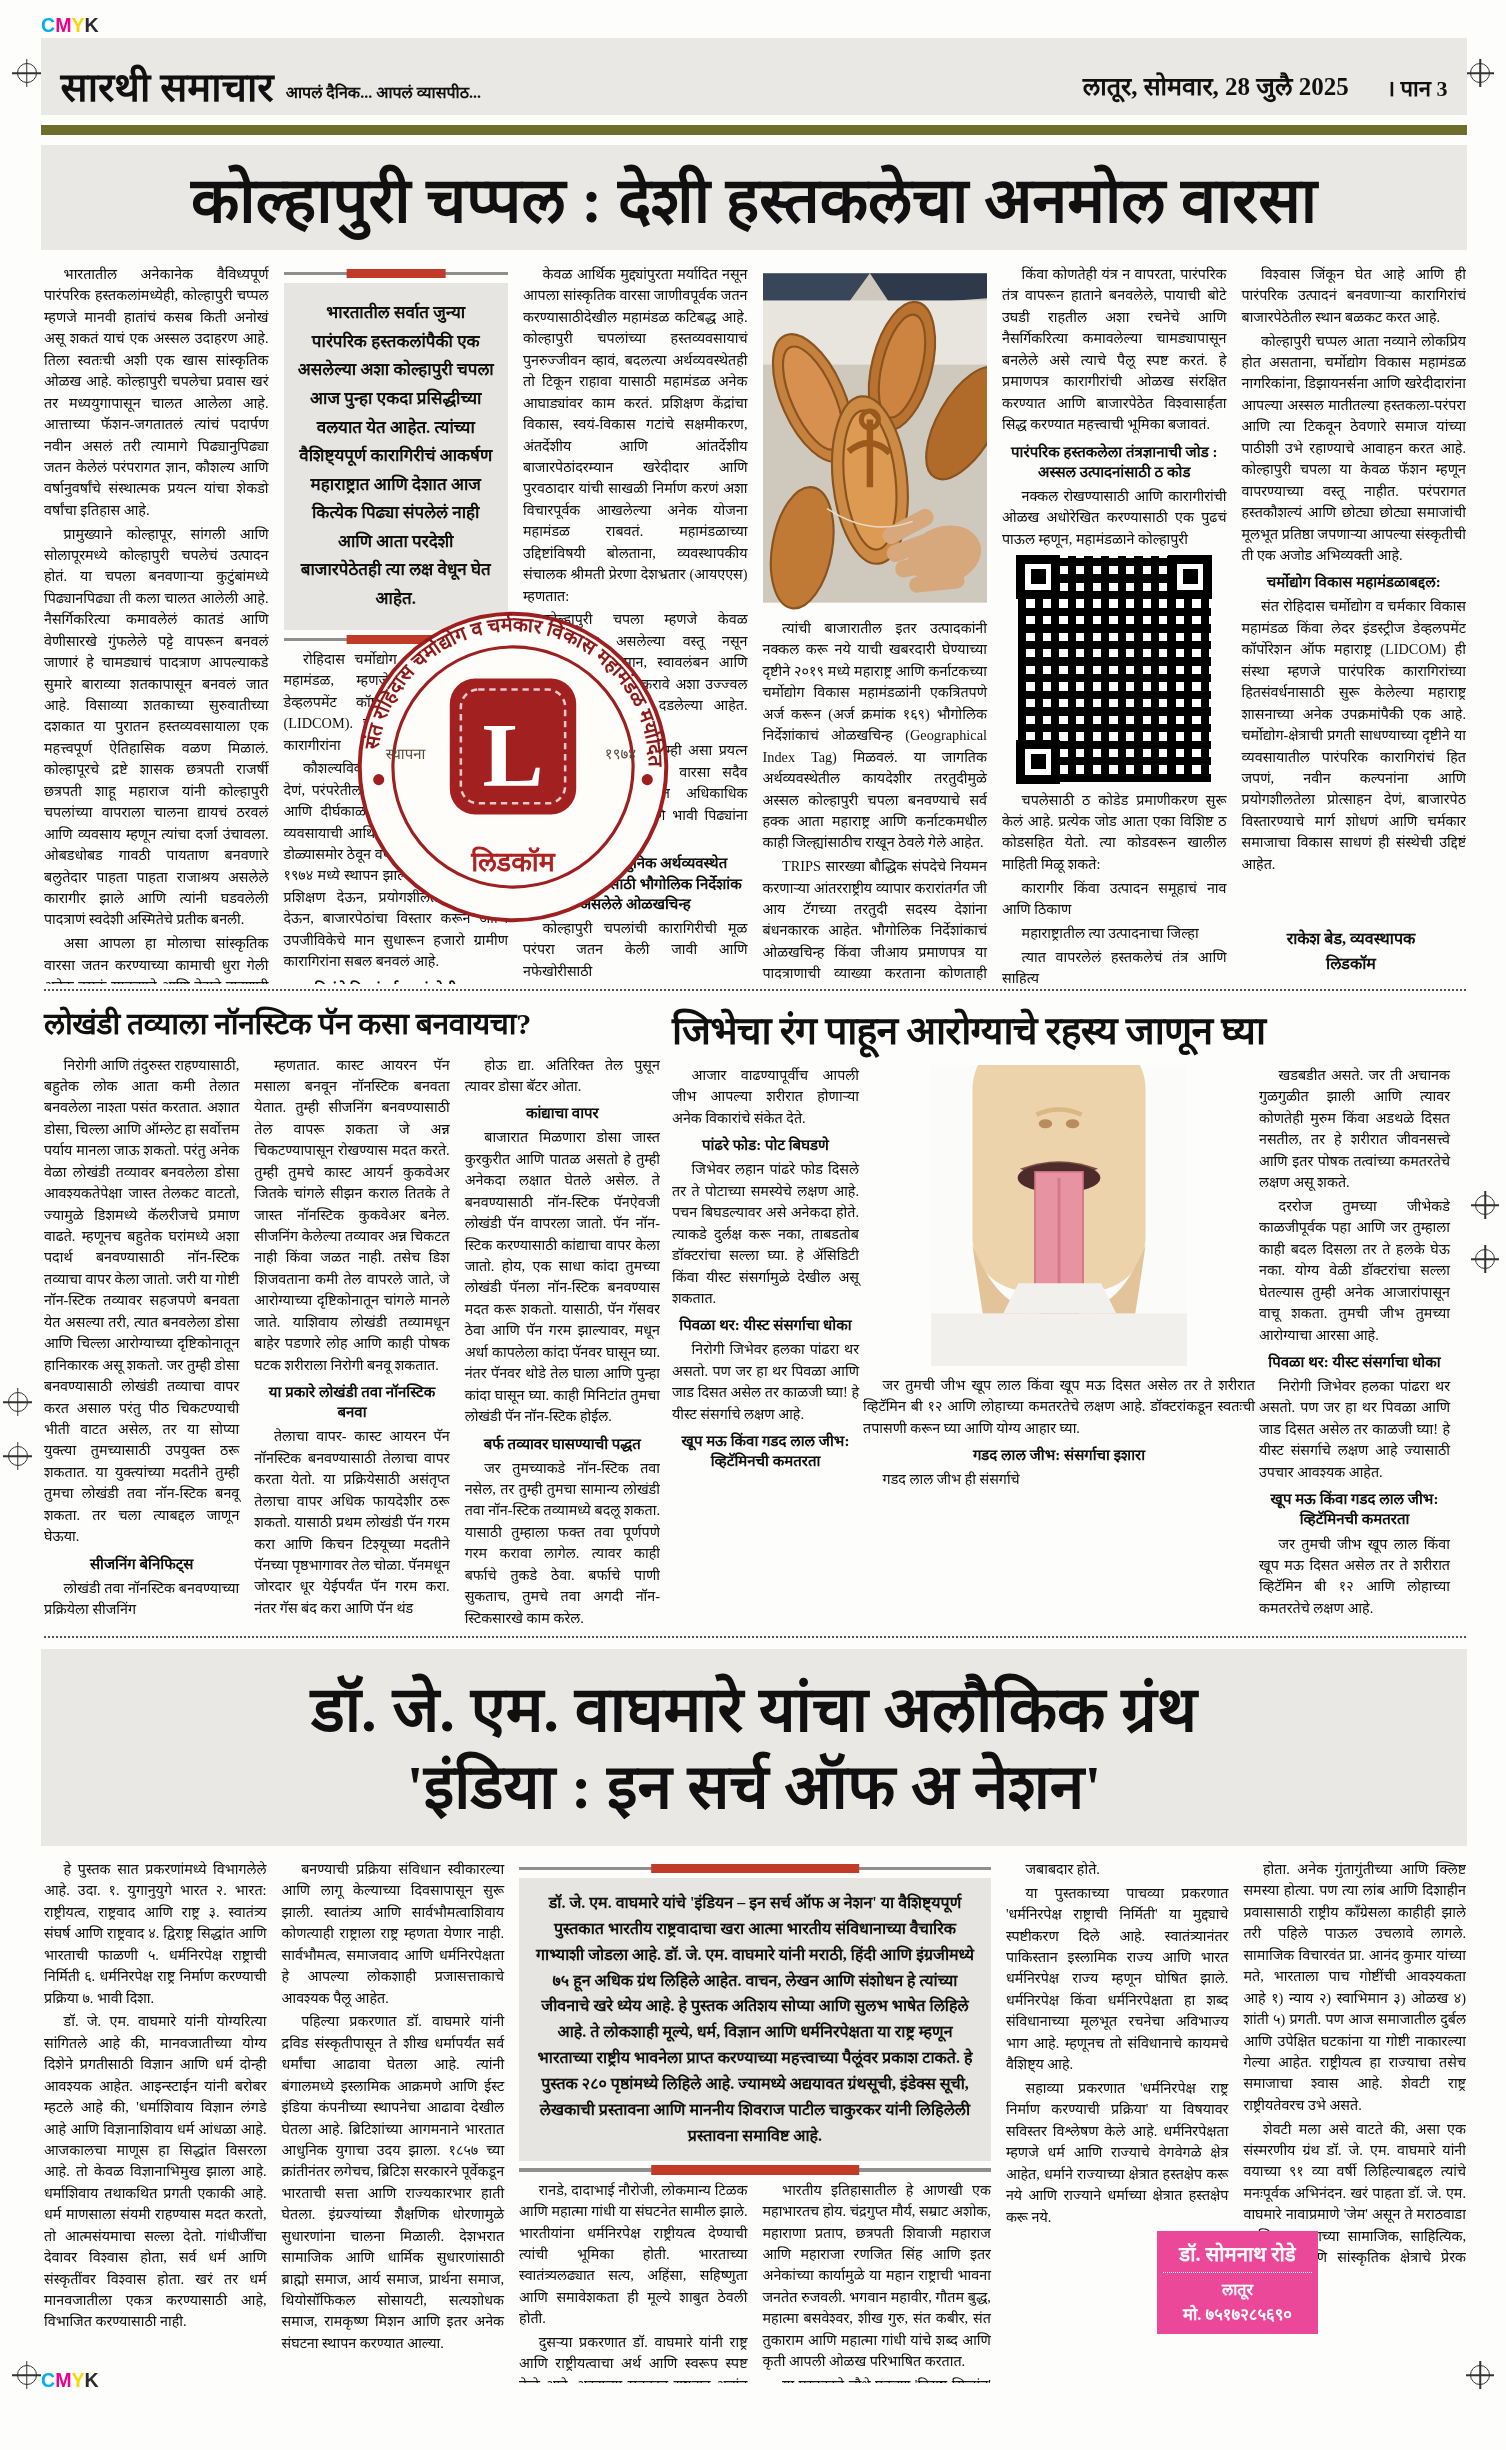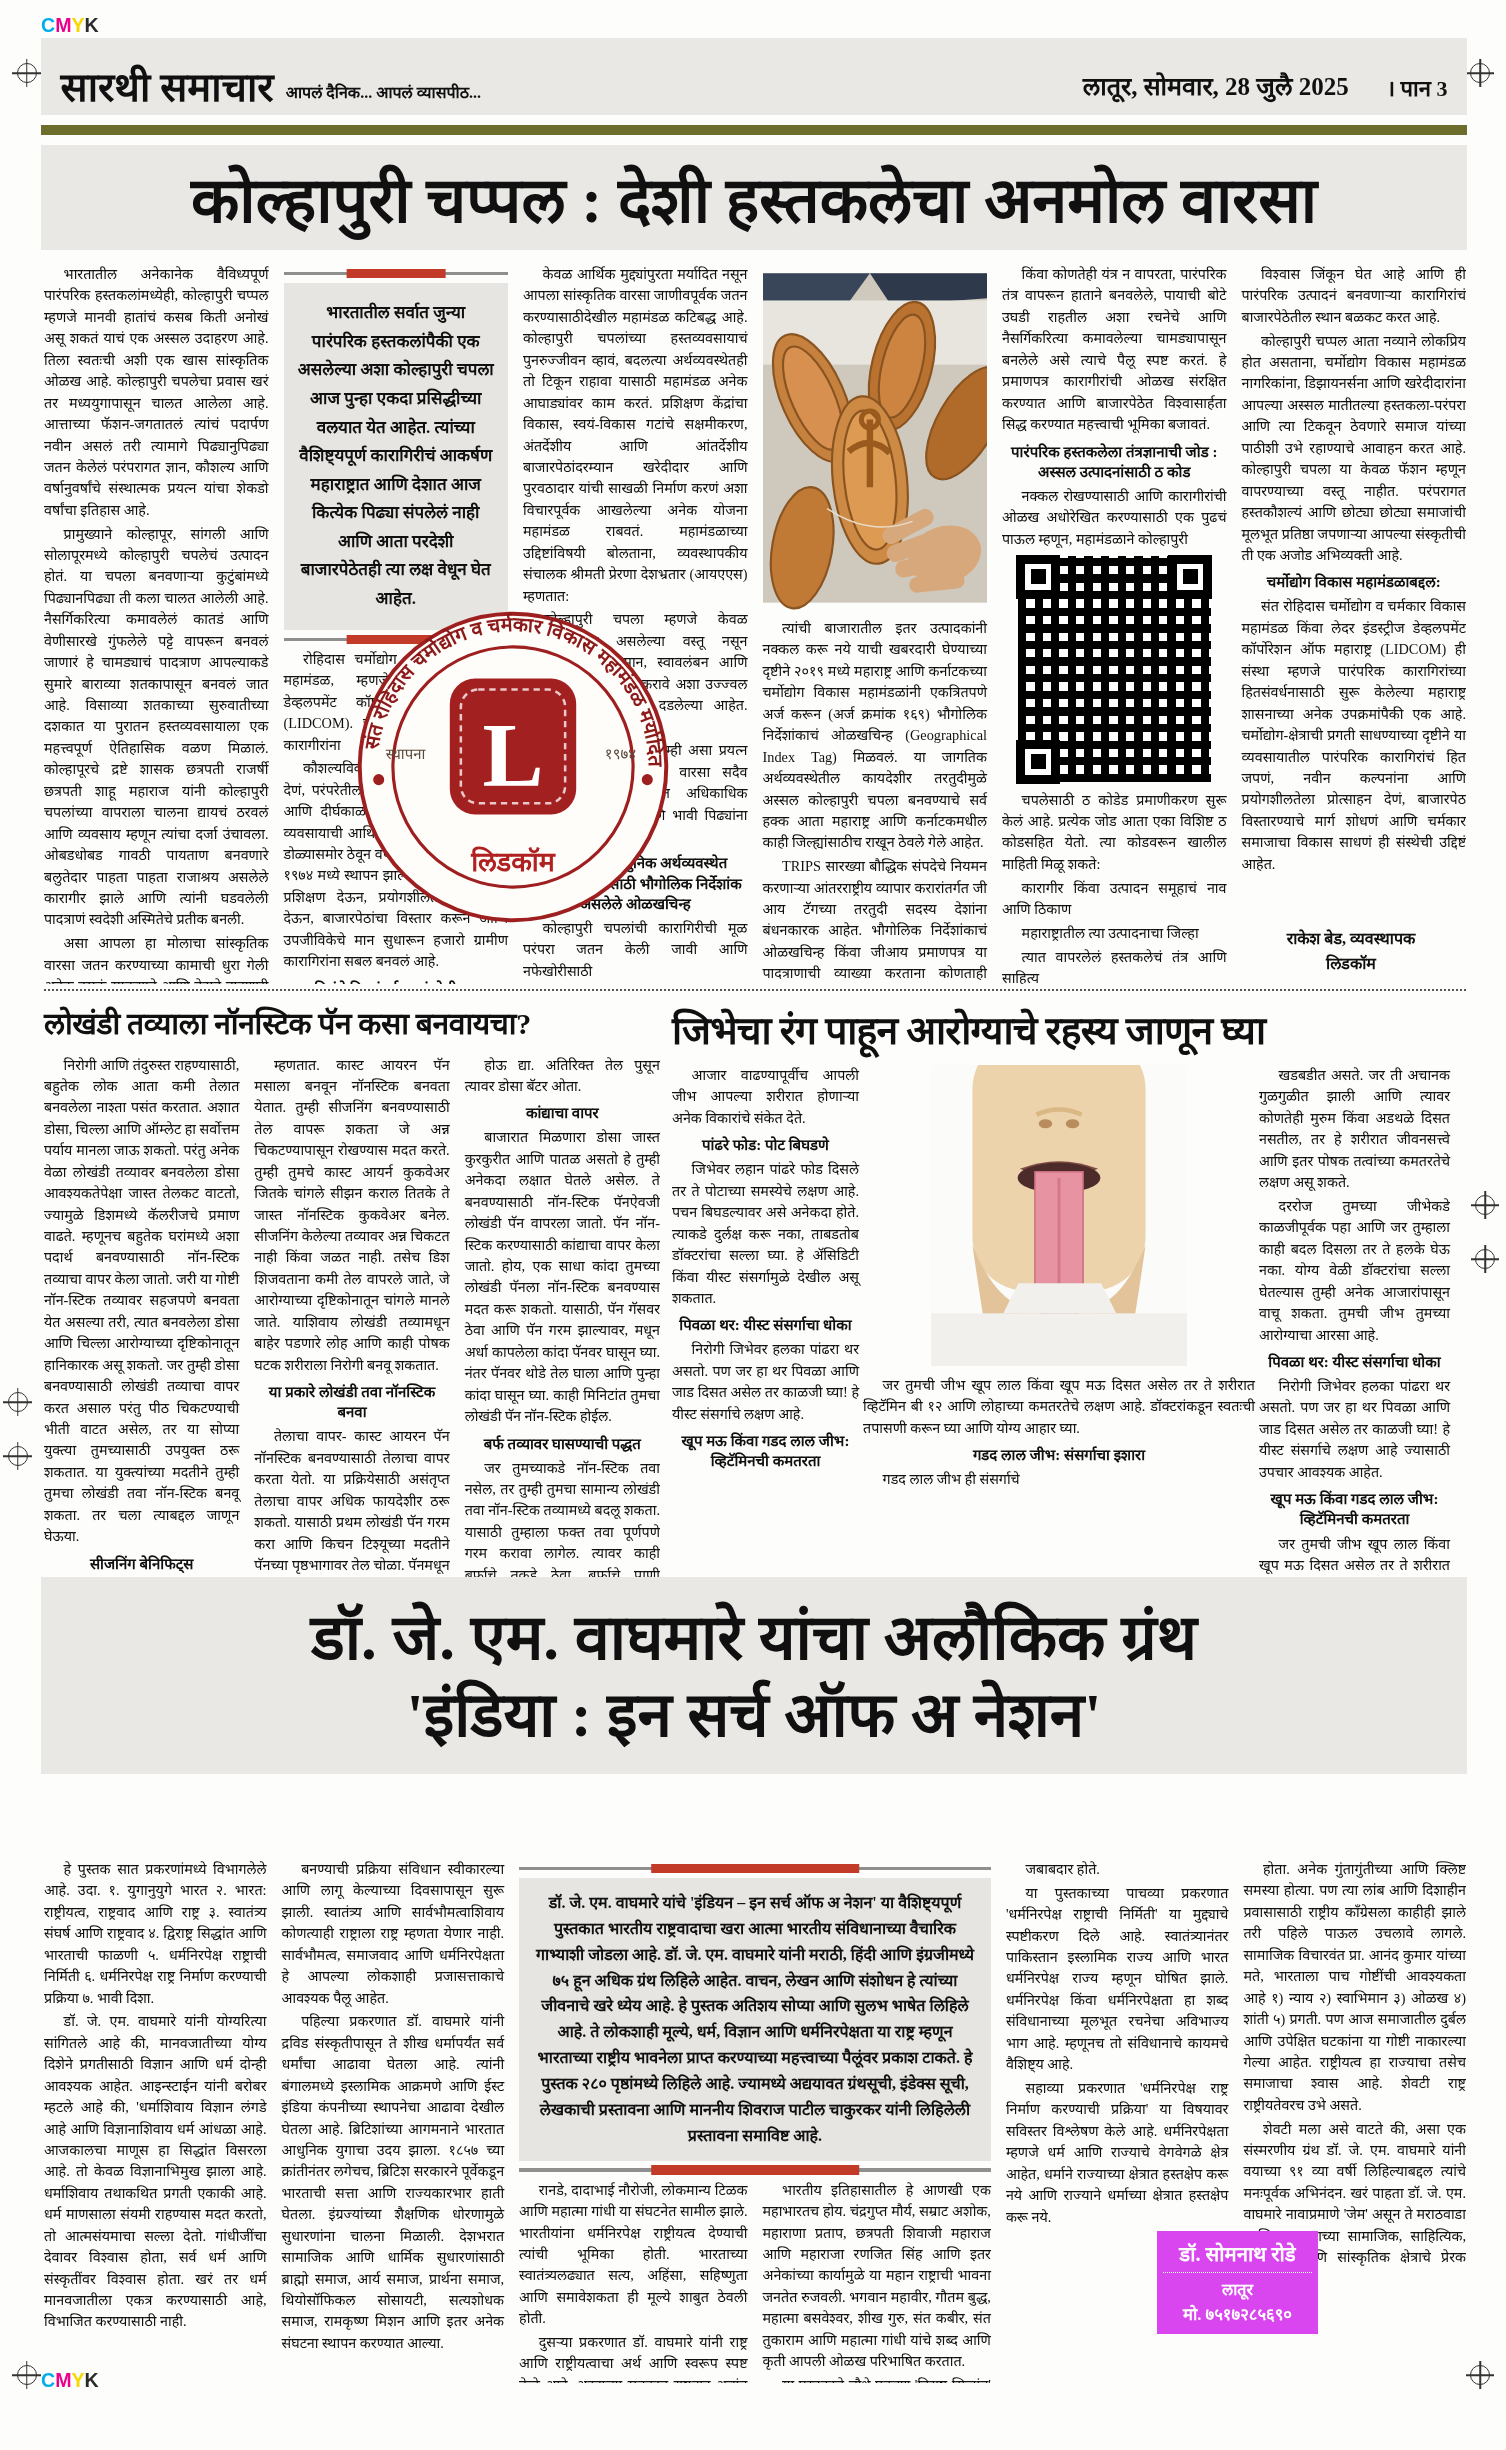--- a/index.html
+++ b/index.html
@@ -23,21 +23,21 @@
   .mast-right{margin-left:auto;display:flex;align-items:flex-end;gap:38px;}
   .dateline{font-size:25px;font-weight:bold;padding-bottom:7.5px;white-space:nowrap;}
   .pageno{font-size:22px;font-weight:bold;padding-bottom:7.5px;white-space:nowrap;}
 
   #olivebar{position:absolute;left:41px;top:125px;width:1426px;height:9.8px;background:#6d6e2c;}
 
   .bigheadbox{position:absolute;left:41px;width:1426px;display:flex;flex-direction:column;
               align-items:center;justify-content:center;text-align:center;}
   #h1box{top:145px;height:105px;}
   #h1box h1{margin:0;font-size:63px;font-weight:bold;white-space:nowrap;}
-  #h4box{top:1577px;height:197px;}
+  #h4box{top:1649px;height:197px;}
   #h4box .l1{font-size:63px;font-weight:bold;line-height:1.25;}
   #h4box .l2{font-size:62px;font-weight:bold;line-height:1.2;}
 
   
   .cols{display:flex;gap:15px;}
   .col{flex:1;min-width:0;font-size:14.3px;line-height:1.5;text-align:justify;}
   .col p{margin:0 0 2.3px;text-indent:19.6px;}
   .sh{font-weight:bold;text-align:center;text-indent:0 !important;margin:6px 0 3.8px !important;font-size:15px;line-height:1.35;}
 
   #article1{position:absolute;left:44px;top:264px;width:1422px;height:720px;overflow:hidden;}
@@ -78,21 +78,21 @@
   
   .ph1{display:block;width:100%;height:348px;margin:0 0 6px;}
   .ph2{display:block;width:256px;height:301px;margin:0 auto 9px;}
 
   
   .seal{position:absolute;left:355px;top:609px;width:316px;height:316px;z-index:6;}
 
   
   .by1{position:absolute;right:1.5px;top:663px;width:227px;text-align:center;font-weight:bold;
        font-size:16px;line-height:1.55;background:#fdfdfb;z-index:5;}
-  .bb{position:absolute;left:1113px;top:372px;width:161px;background:#d946ef;color:#fff;
+  .bb{position:absolute;left:1113px;top:372px;width:161px;background:#ec4899;color:#fff;
       text-align:center;padding:7.5px 6px 9px;z-index:7;box-sizing:border-box;}
   .bb .n{font-size:20.3px;font-weight:bold;border-bottom:1.5px dotted #fff;padding-bottom:5.3px;margin-bottom:5.3px;}
   .bb .pl{font-size:16px;font-weight:bold;line-height:1.5;}
   .bb .phn{font-size:16.6px;font-weight:bold;}
 </style>
 </head>
 <body>
 
 <div class="page">
 

